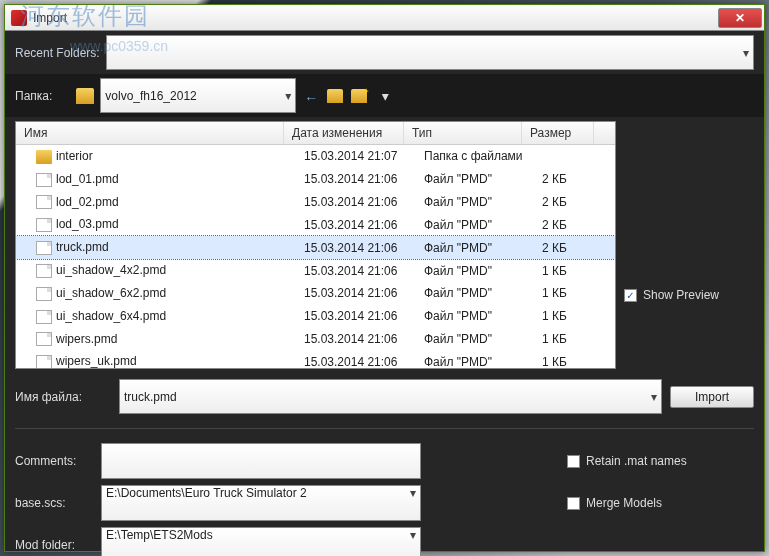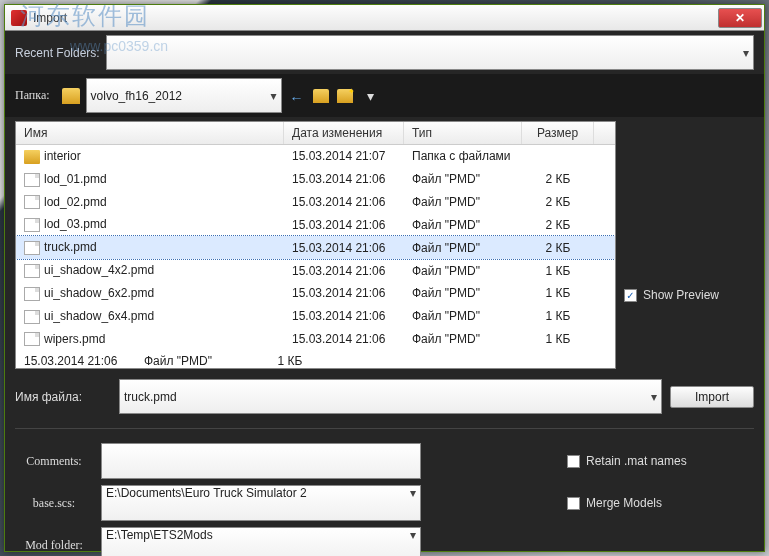--- a/index.html
+++ b/index.html
@@ -21,56 +21,56 @@
 
 .content { position: absolute; top: 26px; left: 0; right: 0; bottom: 0; background: #262626; color: #ddd; }
 
 .row { display: flex; align-items: center; padding: 4px 10px; gap: 6px; }
 .label-left { color: #c8d0dd; text-align: right; }
 
 .combo { flex: 1; height: 35px; background: linear-gradient(#fff,#eee); border: 1px solid #888; display: flex; align-items: center; padding: 0 4px; color: #222; position: relative; }
 .combo::after { content: "▾"; position: absolute; right: 4px; color: #444; }
 
 .folder-row { display: flex; align-items: center; padding: 4px 10px; gap: 4px; background: #1a1a1a; }
-.folder-label { color: #ddd; margin-right: 8px; font-family: Liberation Serif, serif; }
+.folder-label { color: #ddd; margin-right: 20px; }
 .folder-icon { width: 18px; height: 16px; background: linear-gradient(#f5d060,#d8a020); border-radius: 2px 2px 0 0; margin-right: 2px; }
 .nav-btn { width: 22px; height: 20px; display: flex; align-items: center; justify-content: center; color: #6ab0f0; font-size: 14px; }
 .nav-icon { width: 20px; height: 18px; display: flex; align-items: center; justify-content: center; }
 
 .file-area { display: flex; padding: 4px 10px; gap: 8px; }
 .file-list { flex: 1; background: #fff; border: 1px solid #888; height: 248px; overflow: hidden; }
 .file-header { display: flex; background: linear-gradient(#fdfdfd,#ececec); border-bottom: 1px solid #ccc; }
 .file-header-cell { padding: 4px 8px; border-right: 1px solid #ddd; color: #333; }
 .col-name { width: 268px; }
 .col-date { width: 120px; }
 .col-type { width: 118px; }
-.col-size { width: 72px; text-align: center; }
+.col-size { width: 72px; text-align: left; }
 
 .file-rows { }
 .file-row { display: flex; padding: 2px 0; align-items: center; }
 .file-row.selected { background: #dbeaff; outline: 1px dotted #3a6fb5; }
-.file-cell { padding: 2px 8px; color: #222; white-space: nowrap; overflow: hidden; }
+.file-cell { padding: 2px 20px; color: #222; white-space: nowrap; overflow: hidden; }
 .file-icon { width: 16px; height: 14px; display: inline-block; vertical-align: middle; margin-right: 4px; }
 .file-icon.folder { background: linear-gradient(#f5d060,#d8a020); border-radius: 1px; }
 .file-icon.file { background: #fff; border: 1px solid #aaa; position: relative; }
 .file-icon.file::after { content: ""; position: absolute; top: 0; right: 0; width: 4px; height: 4px; background: #ddd; }
 
 .preview-panel { width: 130px; display: flex; align-items: center; padding-top: 100px; }
 .checkbox-row { display: flex; align-items: center; gap: 6px; color: #ddd; }
 .checkbox { width: 13px; height: 13px; background: #fff; border: 1px solid #888; display: flex; align-items: center; justify-content: center; font-size: 10px; color: #1a5fb4; }
 
 .action-row { display: flex; align-items: center; padding: 6px 10px; gap: 8px; }
 .action-label { color: #ddd; width: 96px; }
 .btn { width: 84px; height: 22px; background: linear-gradient(#fdfdfd,#dcdcdc); border: 1px solid #888; color: #222; display: flex; align-items: center; justify-content: center; border-radius: 2px; }
 
 .divider { height: 1px; background: #444; margin: 8px 10px; }
 
 .bottom-grid { padding: 6px 10px; }
 .bottom-row { display: flex; align-items: center; gap: 8px; margin-bottom: 6px; }
-.bottom-label { color: #ddd; width: 78px; text-align: center; font-family: Liberation Serif, serif; }
+.bottom-label { color: #ddd; width: 78px; text-align: left; }
 .bottom-input { width: 320px; height: 36px; background: linear-gradient(#fff,#f0f0f0); border: 1px solid #888; padding: 0 4px; color: #222; position: relative; }
 .bottom-input.combo-style::after { content: "▾"; position: absolute; right: 4px; color: #444; }
 </style>
 </head>
 <body>
 
 <div class="outer-bg"></div>
 
 <div class="watermark">河东软件园</div>
 <div class="watermark2">www.pc0359.cn</div>
@@ -167,20 +167,21 @@
               <div class="file-cell col-type">Файл "PMD"</div>
               <div class="file-cell col-size">1 КБ</div>
             </div>
             <div class="file-row">
               <div class="file-cell col-name"><span class="file-icon file"></span>wipers.pmd</div>
               <div class="file-cell col-date">15.03.2014 21:06</div>
               <div class="file-cell col-type">Файл "PMD"</div>
               <div class="file-cell col-size">1 КБ</div>
             </div>
             <div class="file-row">
+              <div class="file-cell col-name"><span class="file-icon file"></span>wipers_uk.pmd</div>
               <div class="file-cell col-date">15.03.2014 21:06</div>
               <div class="file-cell col-type">Файл "PMD"</div>
               <div class="file-cell col-size">1 КБ</div>
             </div>
           </div>
       </div>
 
       <div class="preview-panel">
         <div class="checkbox-row">
           <div class="checkbox">✓</div>

